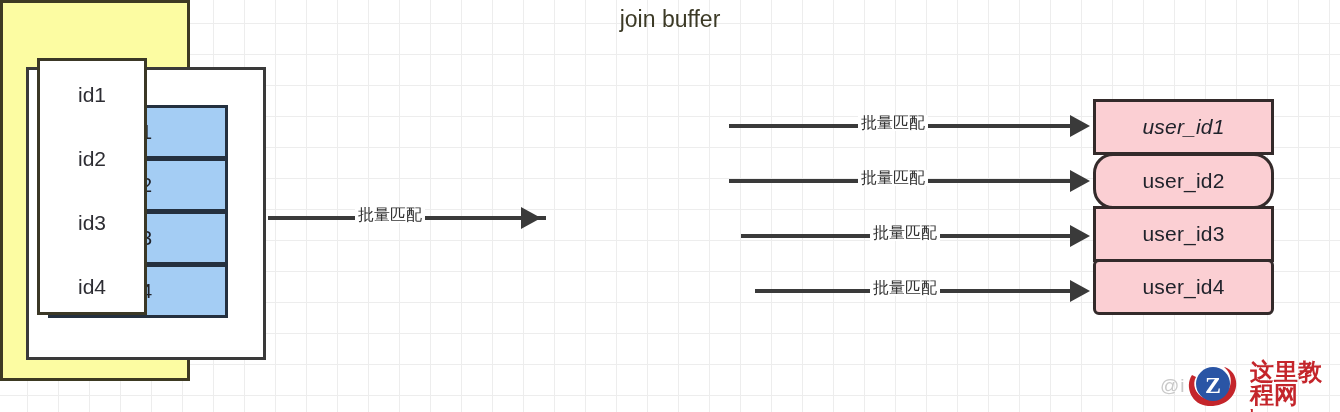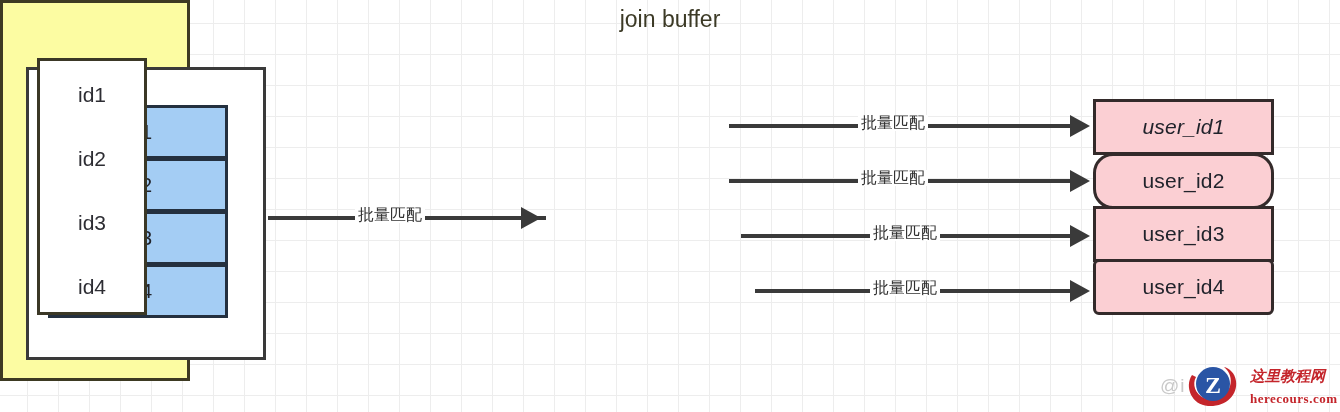--- a/index.html
+++ b/index.html
@@ -137,26 +137,25 @@
   #wm-logo {
     position: absolute;
     left: 24px; top: 4px;
     width: 62px; height: 48px;
   }
   #wm-text {
     position: absolute;
     left: 92px; top: 3px;
   }
   #wm-cn {
-    font-size: 15px;
+    font-size: 24px;
     font-weight: bold;
     color: #c4252b;
     letter-spacing: 0px;
-    line-height: 31px;
-    font-style: italic;
+    line-height: 23px;
   }
   #wm-url {
     font-size: 13px;
     font-weight: bold;
     color: #c4252b;
     font-family: "Liberation Serif", serif;
     letter-spacing: .5px;
     line-height: 16px;
   }
 </style>

